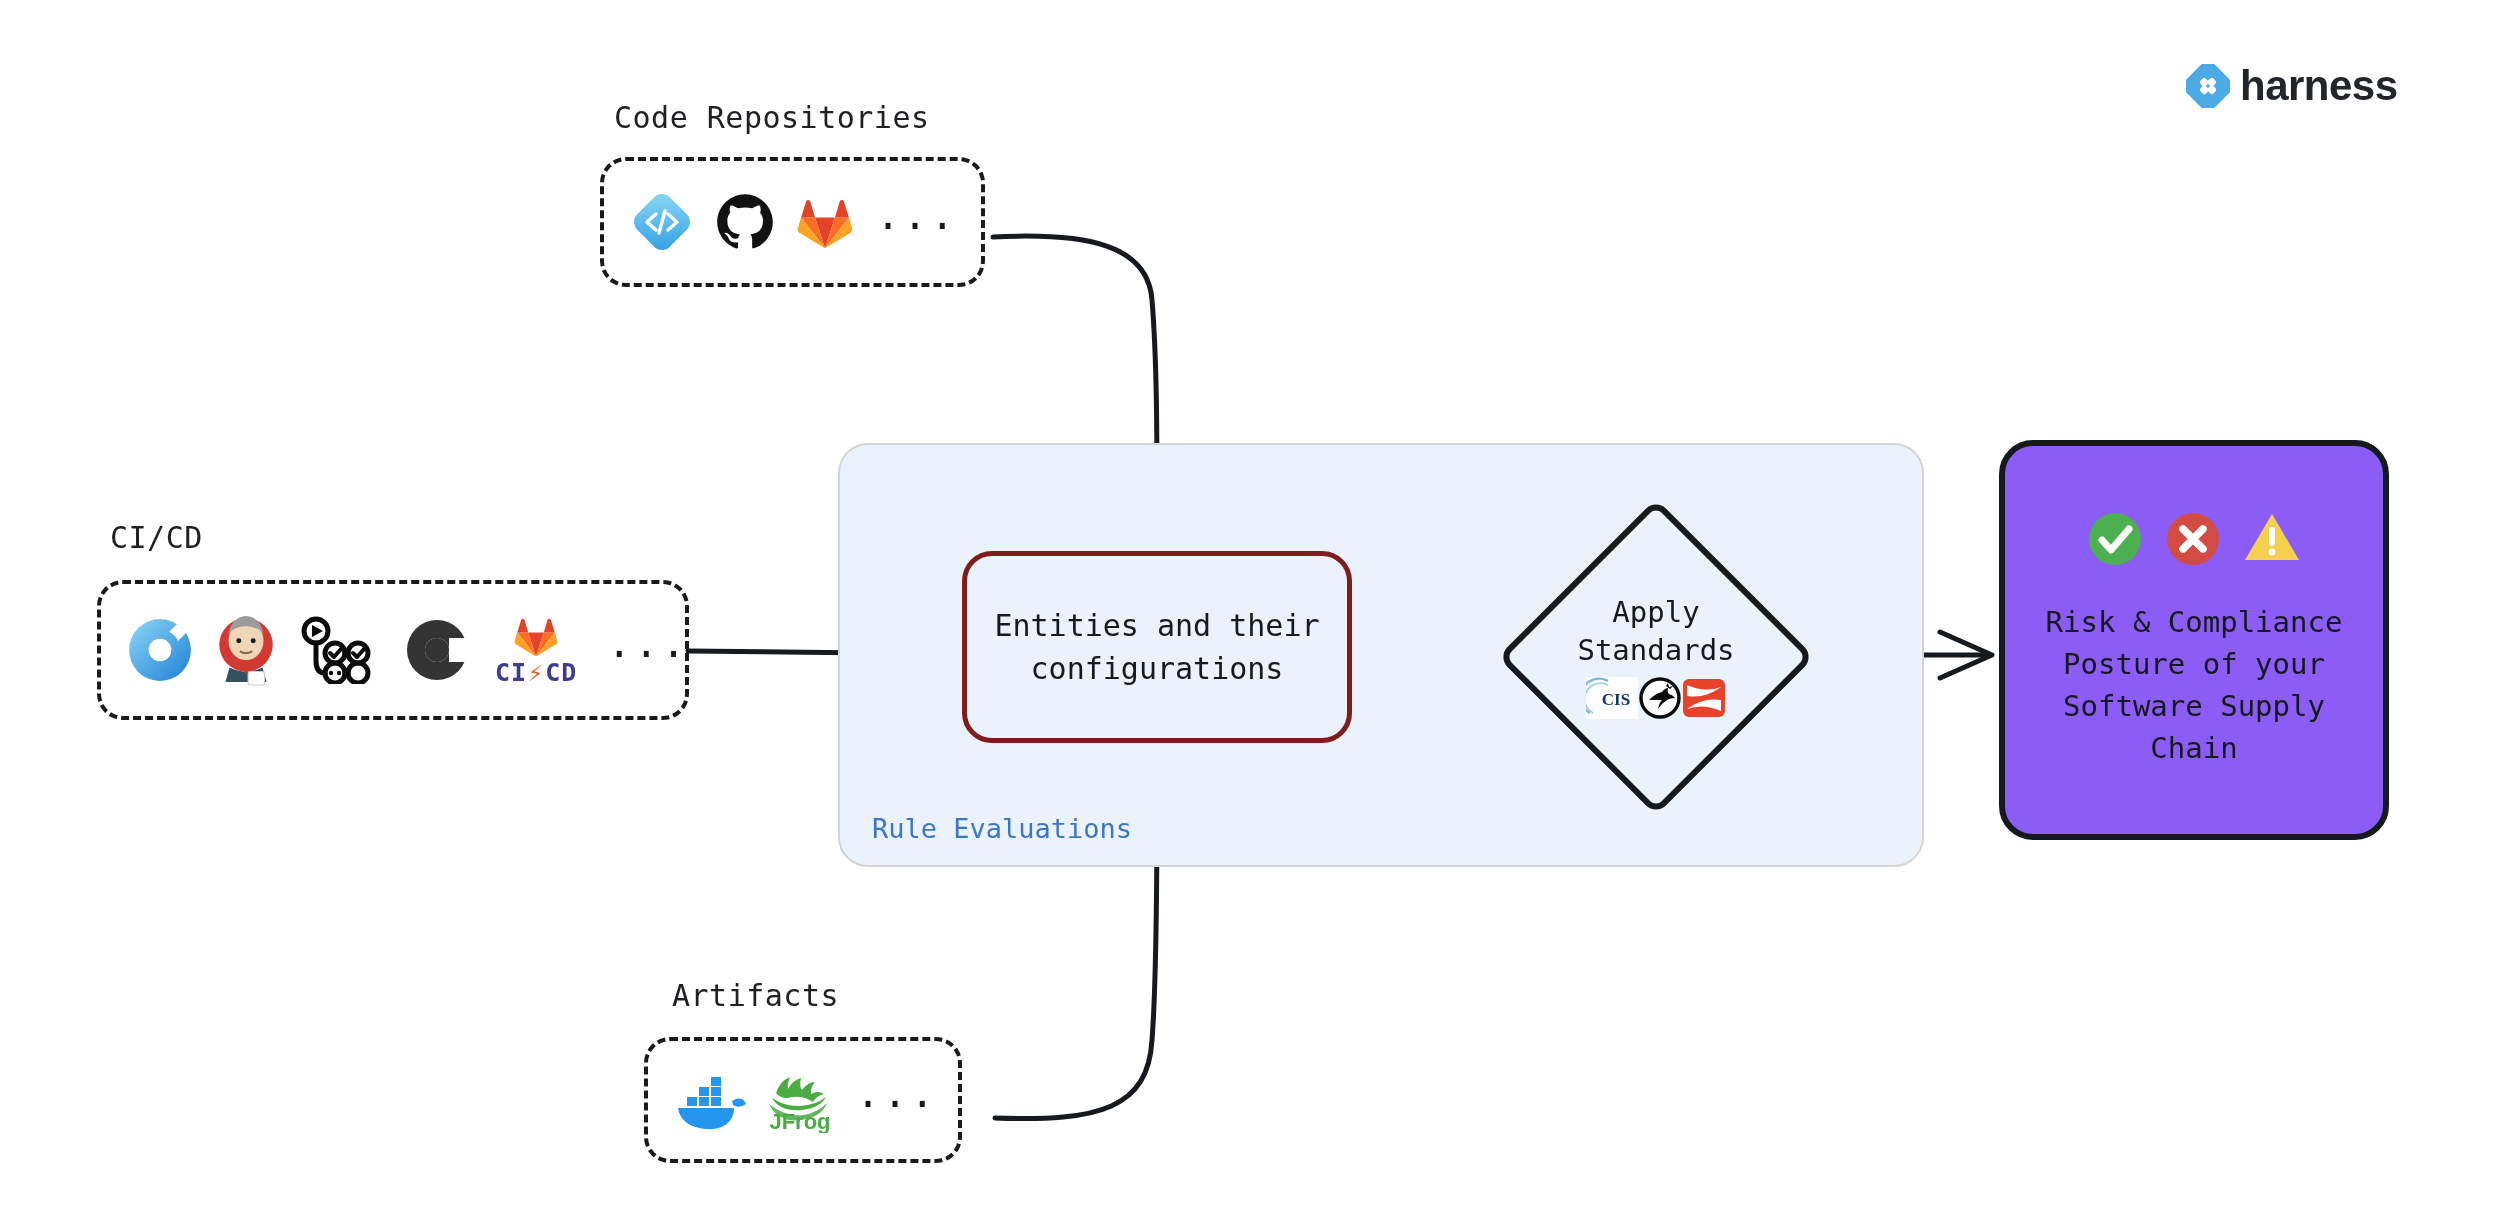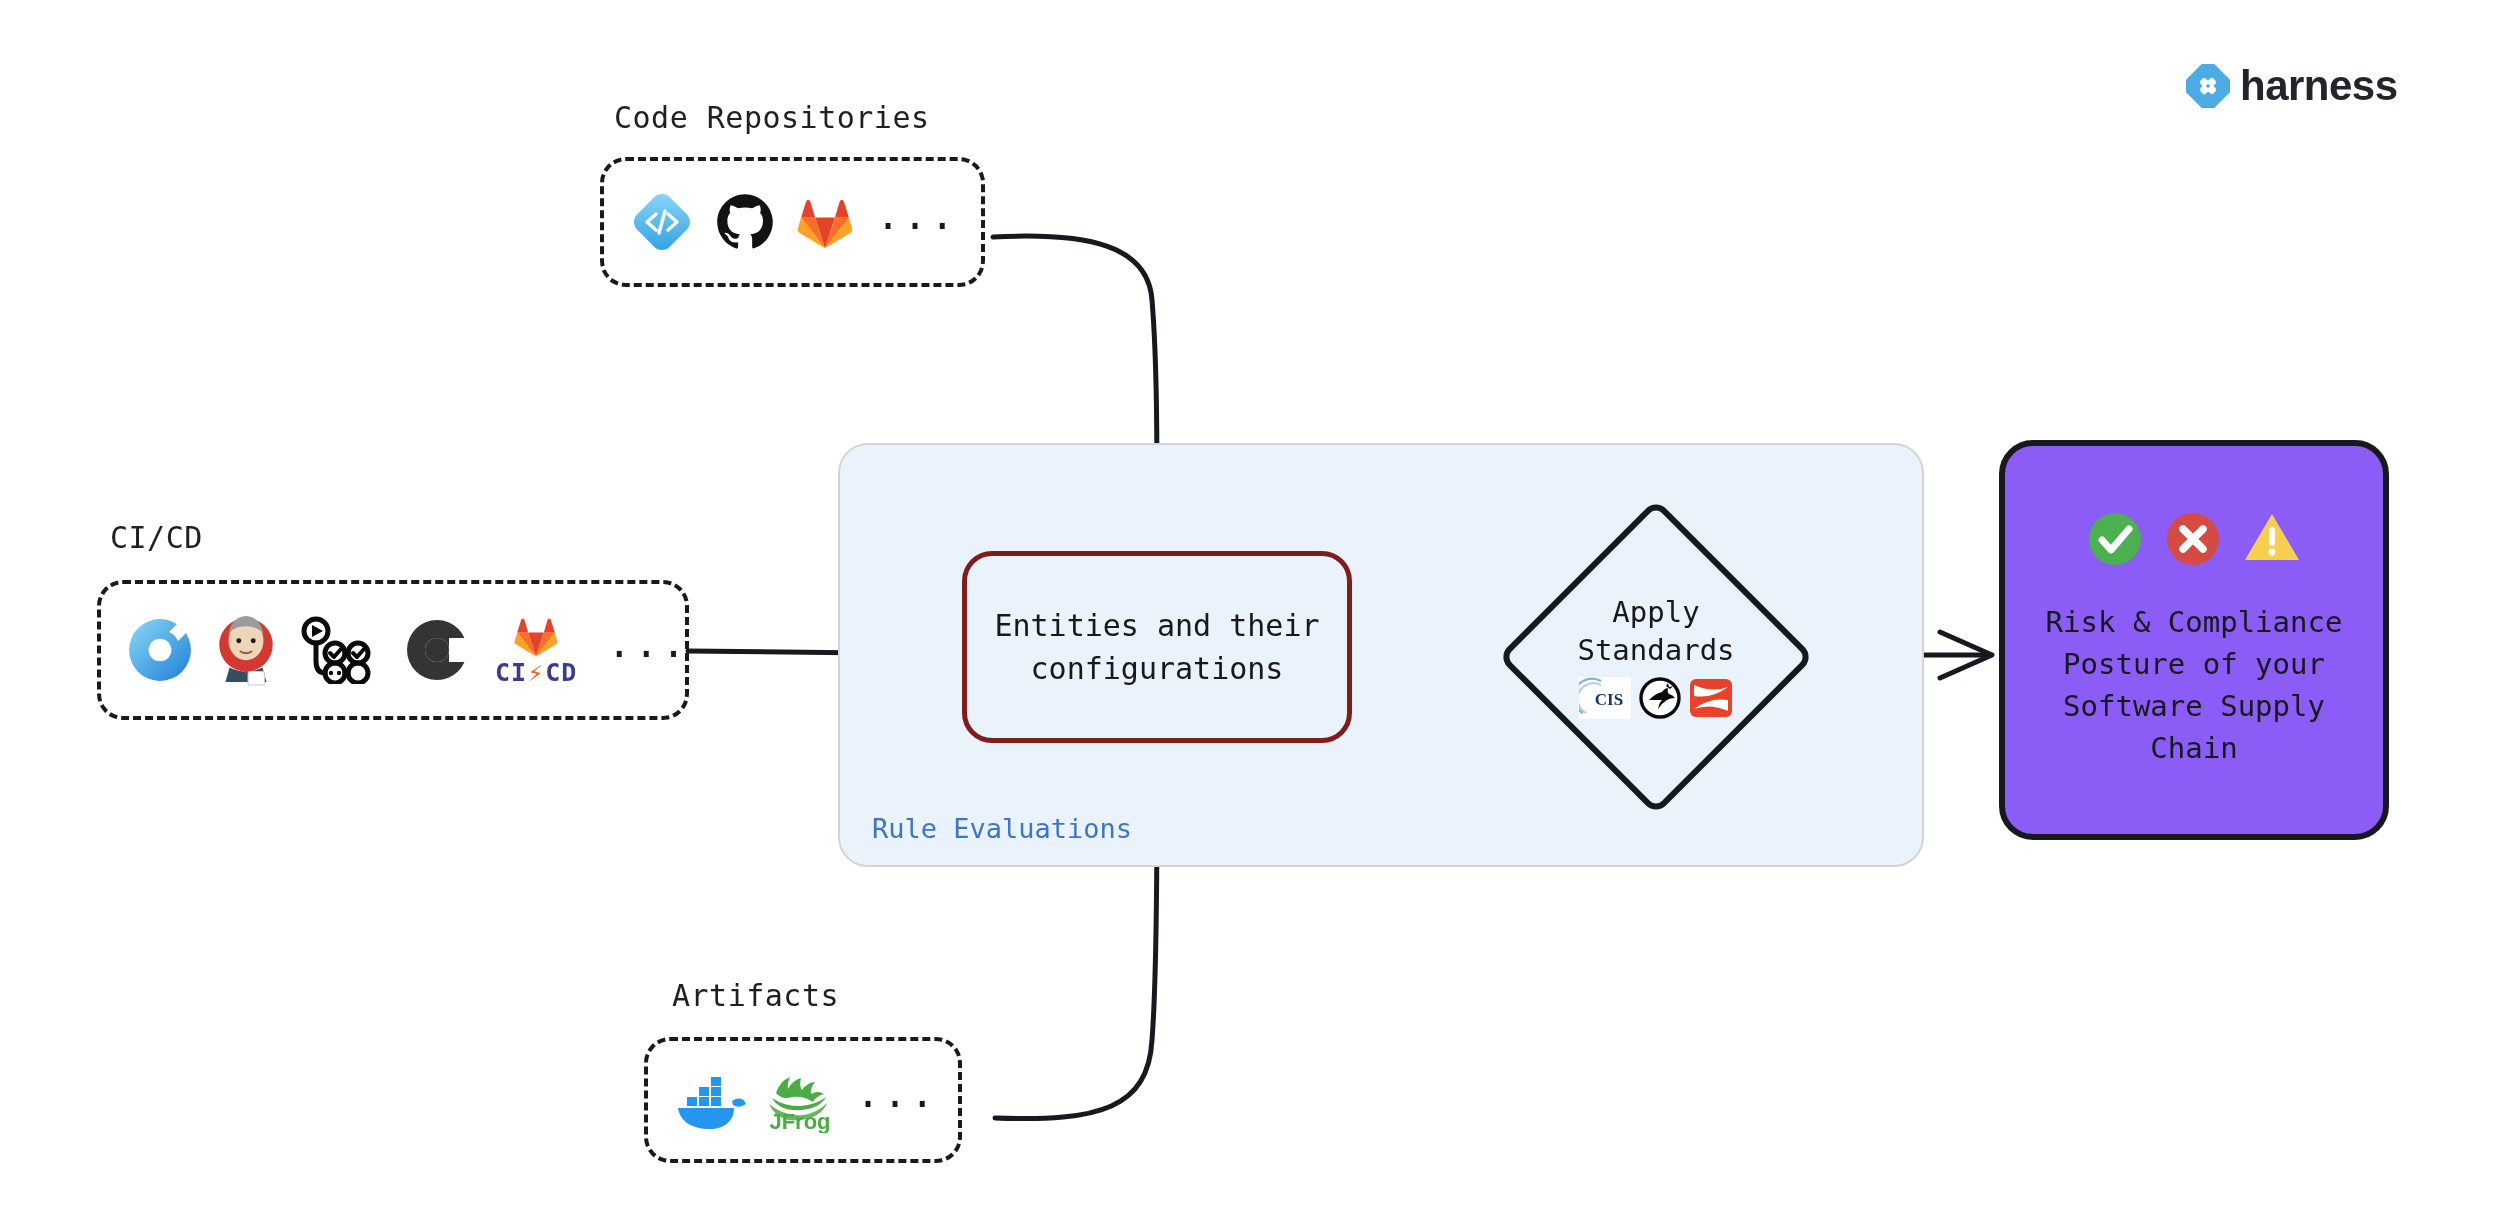--- a/index.html
+++ b/index.html
@@ -108,21 +108,21 @@
     gap: 6px;
   }
   #diamond-content .txt {
     font-family: "DejaVu Sans Mono", monospace;
     font-size: 29px;
     color: #16191d;
     line-height: 1.3;
     text-align: center;
     white-space: pre-line;
   }
-  .std-icons { display: flex; align-items: center; gap: 7px; }
+  .std-icons { display: flex; align-items: center; }
 
   
   #outcome-box {
     border: 6px solid #16191d;
     border-radius: 34px;
     box-sizing: border-box;
     display: flex;
     flex-direction: column;
     align-items: center;
     justify-content: center;

